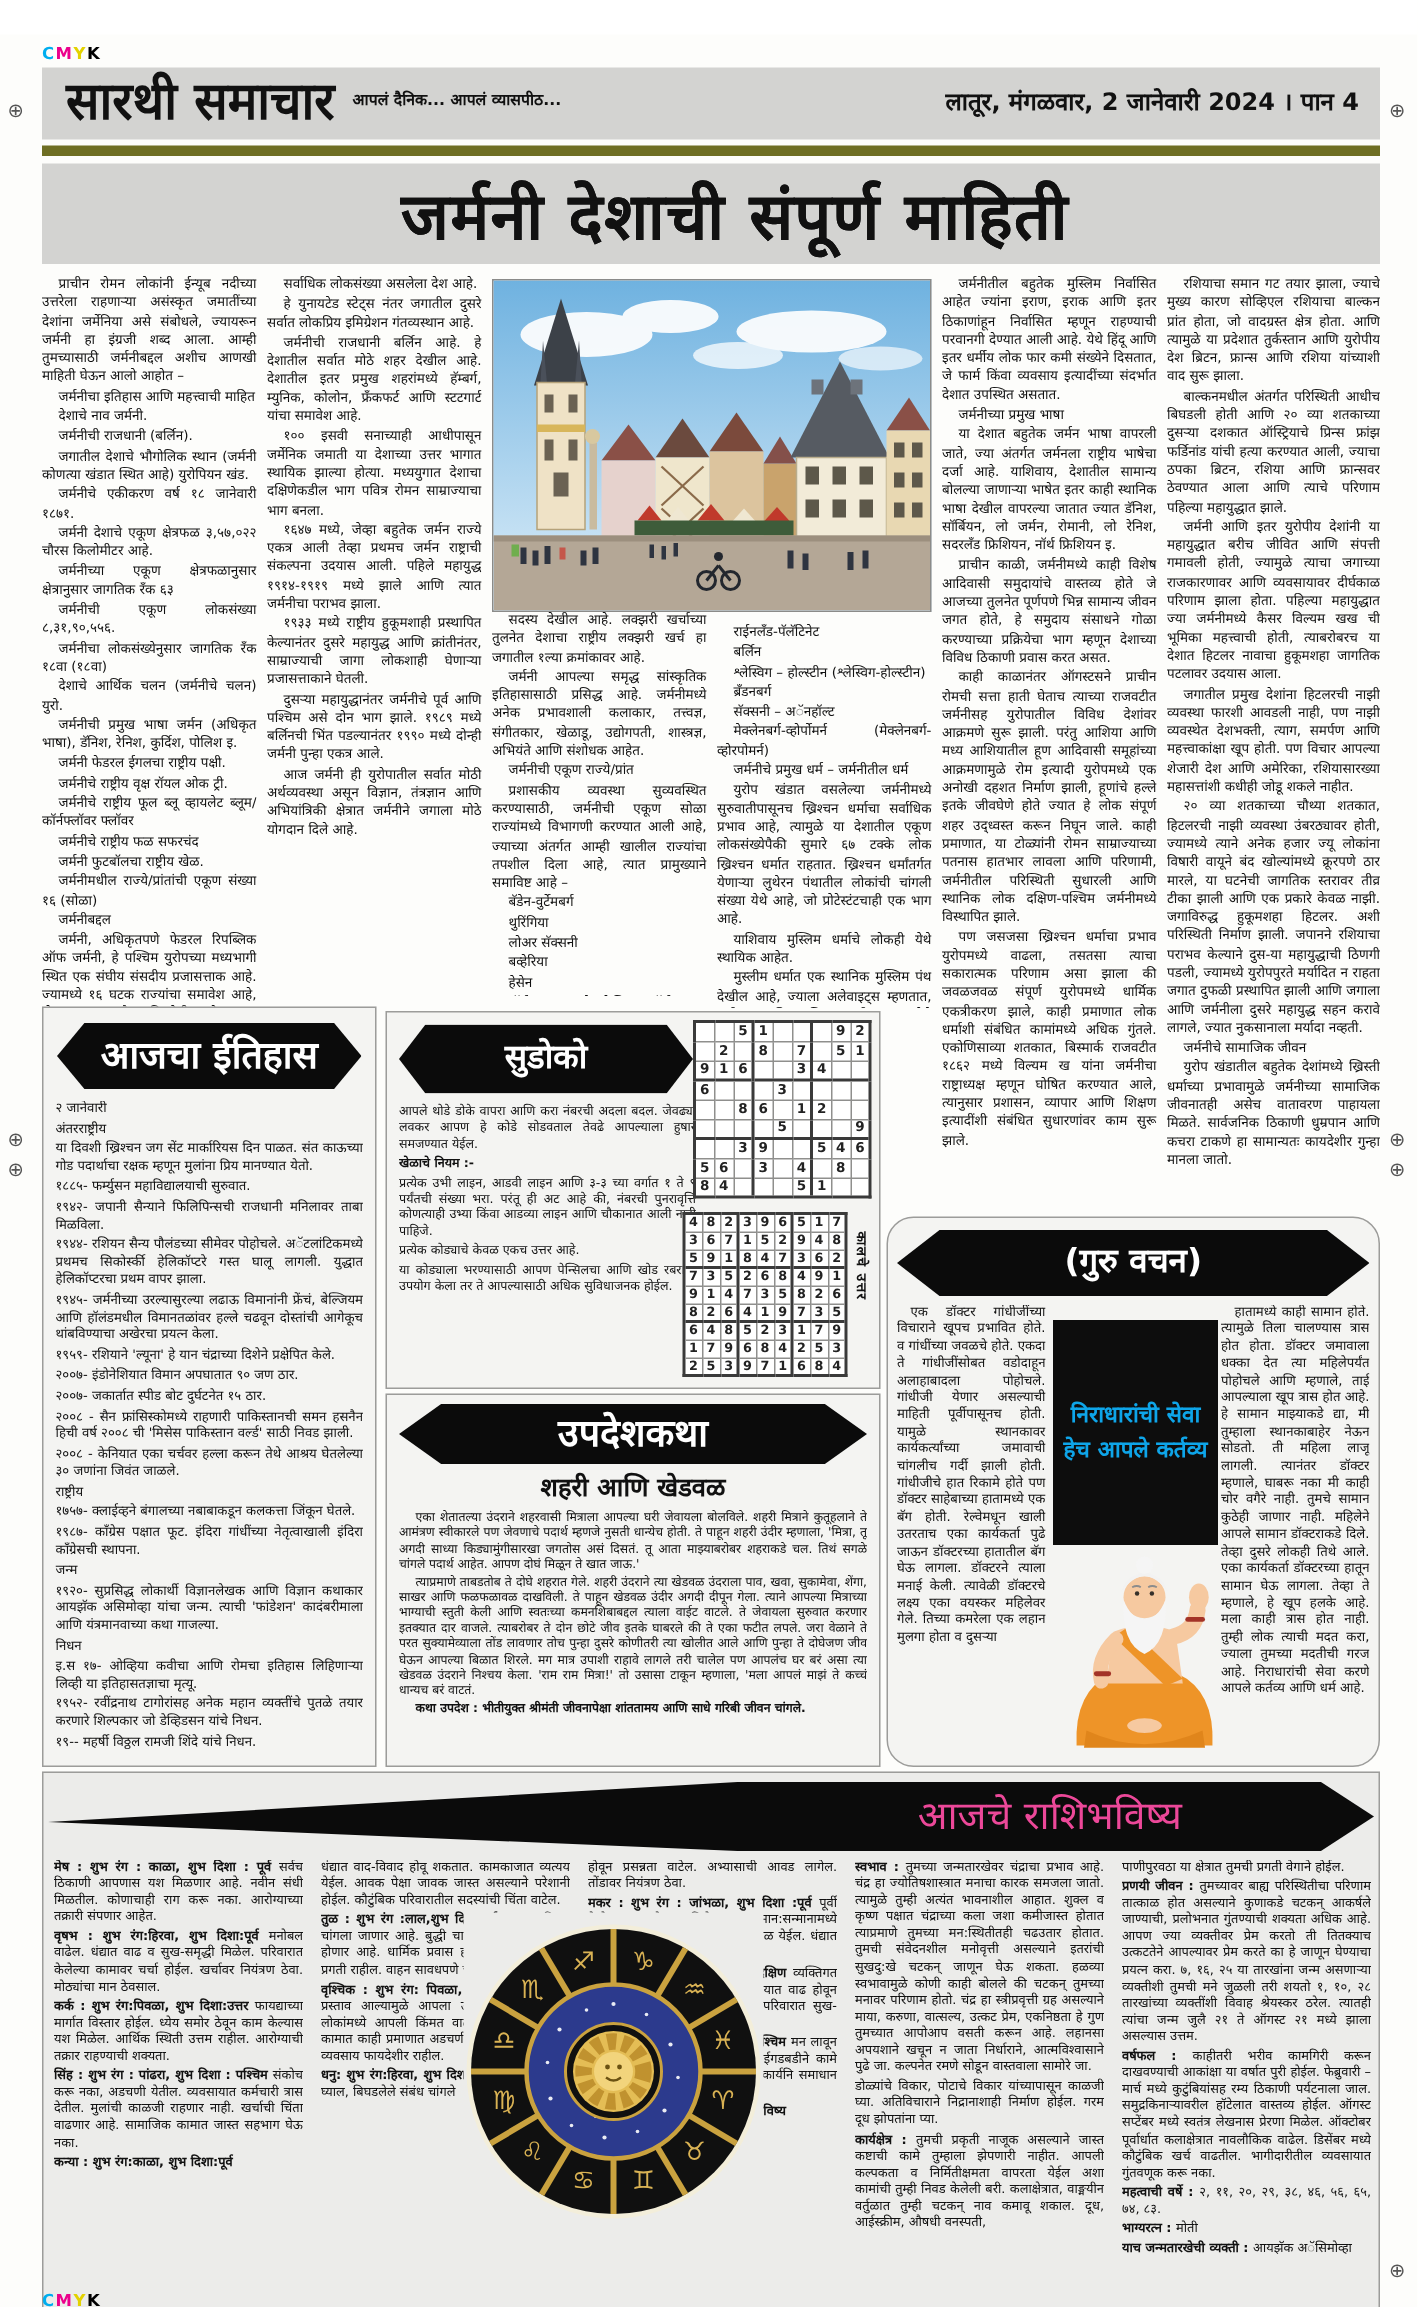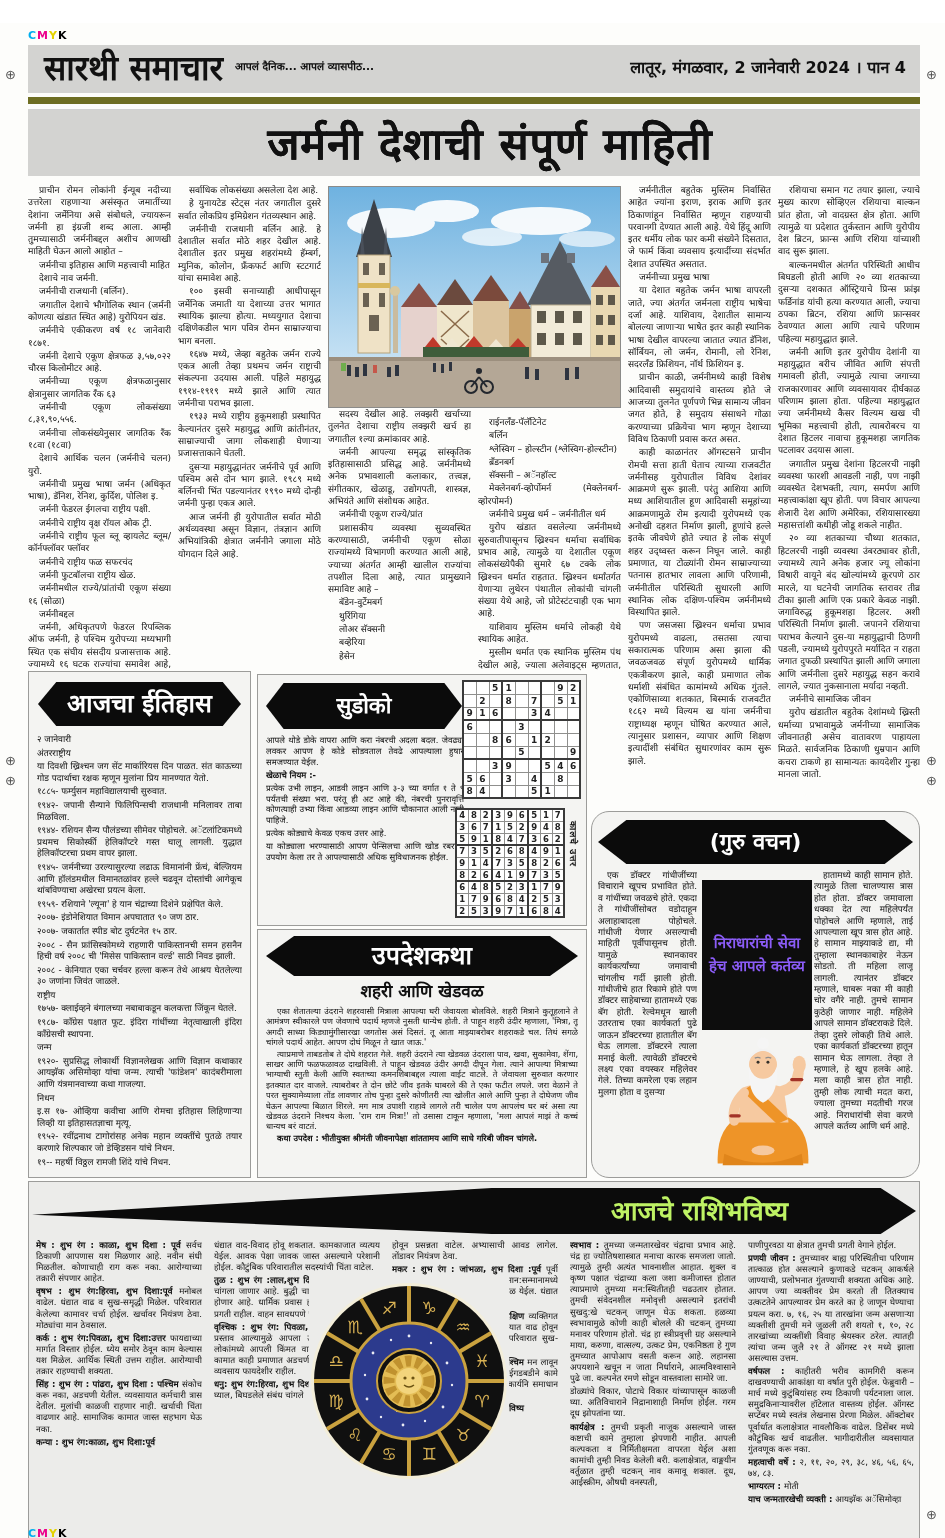--- a/index.html
+++ b/index.html
@@ -73,30 +73,30 @@
   .story .content p { font-size:8.2px; line-height:10.4px; text-indent:11px; margin-bottom:1px; }
   .story .moral { font-weight:bold; }
 
   
   .guru { left:591px; top:788px; width:329px; height:367px; padding:6px;border-radius:18px; }
   .guru .banner { width:315px; height:44px; line-height:44px; font-size:22px; margin:2px auto 6px; }
   .guru-body { position:relative; height:302px; overflow:hidden; }
   .guru-col { position:absolute; top:0; width:99px; height:302px; overflow:hidden; text-align:justify; }
   .guru-col p { font-size:8.8px; line-height:11.4px; text-indent:9px; }
   .guru-left { left:0; } .guru-right { right:0; }
-  .quote-box { position:absolute; left:104px; top:10px; width:110px; height:150px; background:#0d0d0d; color:#8b5cf6;
+  .quote-box { position:absolute; left:104px; top:10px; width:110px; height:150px; background:#0d0d0d; color:#0ea5e9;
                display:flex; align-items:center; justify-content:center; text-align:center;
                font-size:15px; font-weight:900; line-height:1.55; padding:6px; }
   .guru-art { position:absolute; left:95px; top:160px; width:140px; height:142px; }
 
   
   .horo { left:28px; top:1158px; width:892px; height:366px; background:#ececea; }
-  .horo .hbanner { position:absolute; left:3px; top:6px; width:884px; height:46px; background:#0b0b0b; color:#bef264;
+  .horo .hbanner { position:absolute; left:3px; top:6px; width:884px; height:46px; background:#0b0b0b; color:#ec4899;
                    clip-path:polygon(0 58%,52% 0,96% 0,100% 50%,96% 100%,52% 100%);
-                   font-size:26px; font-weight:700; line-height:46px; text-align:right; padding-right:128px; }
+                   font-size:26px; font-weight:400; line-height:46px; text-align:right; padding-right:128px; }
   .hcol { position:absolute; top:58px; height:302px; width:166px; overflow:hidden; text-align:justify; }
   .hcol p { font-size:8.6px; line-height:11.1px; margin-bottom:2px; }
   .hcol b { font-weight:900; }
   .hc1{left:7px}.hc2{left:185px}.hc3{left:363px}.hc4{left:541px}.hc5{left:719px}
   .wheel { position:absolute; left:280px; top:93px; width:200px; height:212px; display:flex; align-items:center; justify-content:center; background:#ececea; }
 </style>
 </head>
 <body>
 
 <div class="sheet">

